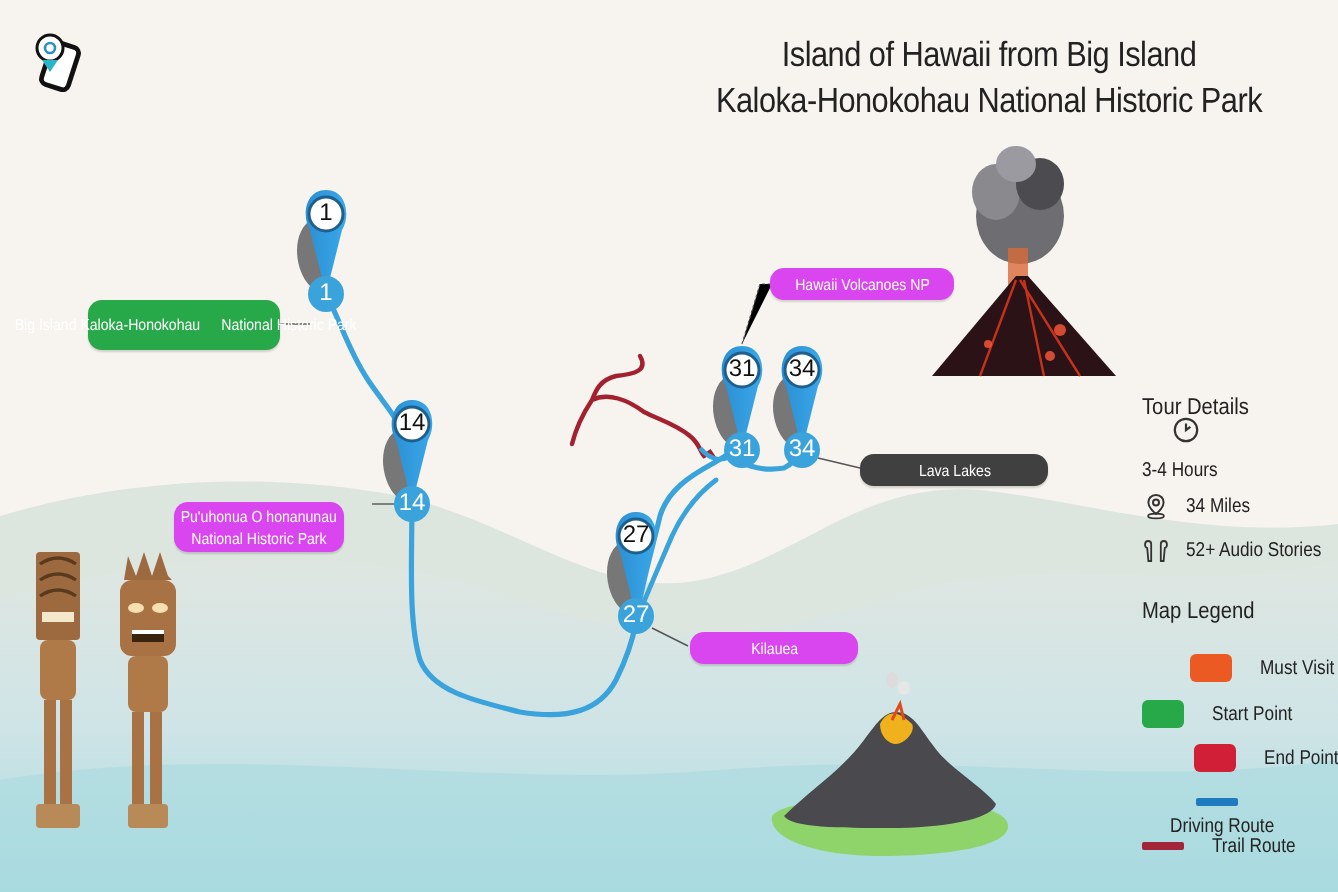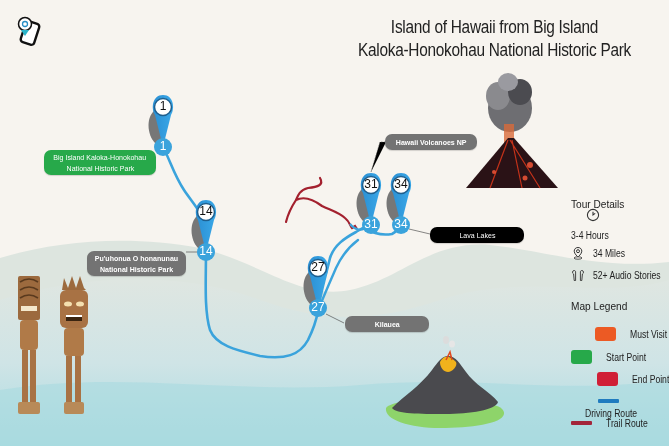--- a/index.html
+++ b/index.html
@@ -20,22 +20,22 @@
     .logo { position: absolute; left: 14px; top: 14px; width: 30px; height: 36px; }
     .label {
       position: absolute; color: #fff; text-align: center;
       font-size: 8px; line-height: 11px; border-radius: 7px;
       display: flex; align-items: center; justify-content: center;
       padding: 0 6px;
       box-shadow: 0 1px 1px rgba(0,0,0,0.15);
     }
     .label span { transform: scaleX(0.88); display: inline-block; white-space: nowrap; }
     .lbl-green { background: #27a94a; }
-    .lbl-orange { background: #737373; font-weight: bold; }
-    .lbl-red { background: #000000; }
+    .lbl-orange { background: #d946ef; }
+    .lbl-red { background: #404040; }
 
     .side { position: absolute; left: 571px; color: #222; }
     .side-h { font-size: 11.5px; transform: scaleX(0.88); transform-origin: left; white-space: nowrap; }
     .detail { position: absolute; left: 571px; display: flex; align-items: center; gap: 8px; }
     .detail .ico { width: 14px; height: 14px; }
     .detail .txt { font-size: 10px; color: #222; transform: scaleX(0.86); transform-origin: left; white-space: nowrap; }
     .leg { position: absolute; left: 571px; display: flex; align-items: center; }
     .leg .sw { width: 21px; height: 14px; border-radius: 3px; }
     .leg .ln { width: 21px; height: 4px; border-radius: 1px; margin: 5px 0; }
     .leg .txt { margin-left: 14px; font-size: 10px; color: #222; transform: scaleX(0.86); transform-origin: left; white-space: nowrap; }
@@ -174,25 +174,25 @@
 <div class="dot-num" style="left:155px;top:139px;width:16px;color:#fff;">1</div>
 <div class="pin-num" style="left:196px;top:204px;width:20px;color:#111;">14</div>
 <div class="dot-num" style="left:196px;top:244px;width:20px;color:#fff;">14</div>
 <div class="pin-num" style="left:308px;top:260px;width:20px;color:#111;">27</div>
 <div class="dot-num" style="left:308px;top:300px;width:20px;color:#fff;">27</div>
 <div class="pin-num" style="left:361px;top:177px;width:20px;color:#111;">31</div>
 <div class="dot-num" style="left:361px;top:217px;width:20px;color:#fff;">31</div>
 <div class="pin-num" style="left:391px;top:177px;width:20px;color:#111;">34</div>
 <div class="dot-num" style="left:391px;top:217px;width:20px;color:#fff;">34</div>
 
-<div class="label lbl-green" style="left:44px;top:150px;width:112px;height:25px;flex-direction:column;">
+<div class="label lbl-green" style="left:44px;top:150px;width:96px;height:25px;flex-direction:row;">
   <span>Big Island Kaloka-Honokohau</span>
   <span>National Historic Park</span>
 </div>
-<div class="label lbl-orange" style="left:87px;top:251px;width:99px;height:25px;flex-direction:column;">
+<div class="label lbl-orange" style="left:87px;top:251px;width:85px;height:25px;flex-direction:column;">
   <span>Pu'uhonua O honanunau</span>
   <span>National Historic Park</span>
 </div>
 <div class="label lbl-orange" style="left:345px;top:316px;width:84px;height:16px;">
   <span>Kilauea</span>
 </div>
 <div class="label lbl-orange" style="left:385px;top:134px;width:92px;height:16px;">
   <span>Hawaii Volcanoes NP</span>
 </div>
 <div class="label lbl-red" style="left:430px;top:227px;width:94px;height:16px;">

